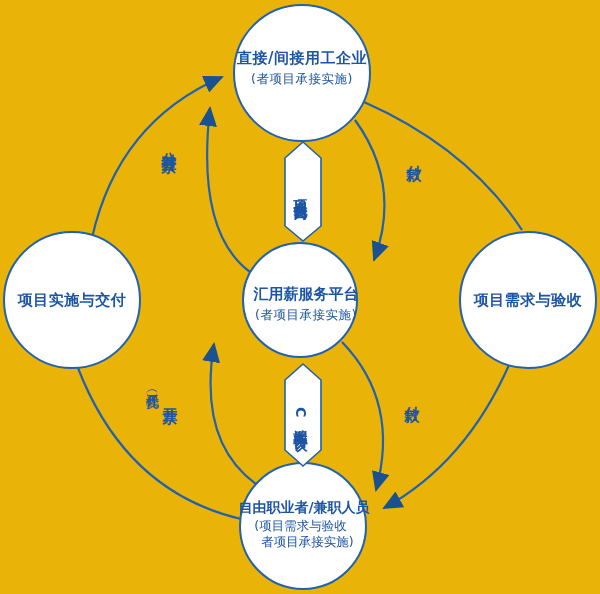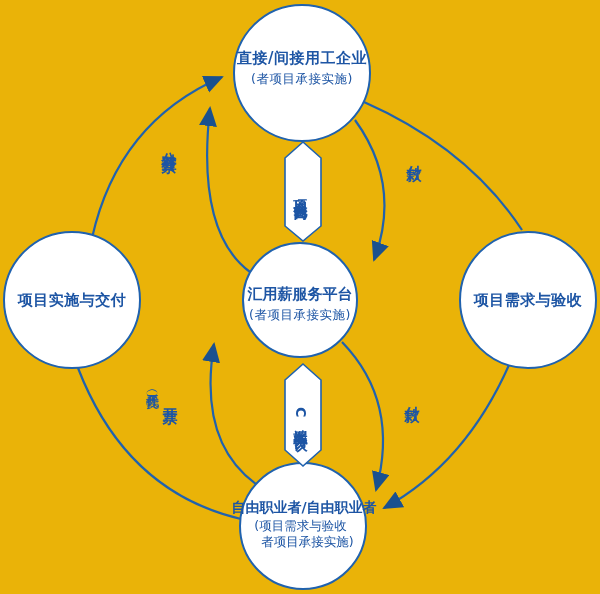--- a/index.html
+++ b/index.html
@@ -77,27 +77,27 @@
   </div>
 
   <div class="abs node-label" style="left:2px;top:291px;width:140px;">
     <div class="title">项目实施与交付</div>
   </div>
 
   <div class="abs node-label" style="left:453px;top:291px;width:150px;">
     <div class="title">项目需求与验收</div>
   </div>
 
-  <div class="abs node-label" style="left:225px;top:285px;width:150px;">
+  <div class="abs node-label" style="left:231px;top:285px;width:150px;">
     <div class="title-sm" style="font-size:15px;">汇用薪服务平台</div>
     <div class="subtitle">(者项目承接实施)</div>
   </div>
 
   <div class="abs node-label" style="left:222px;top:498px;width:164px;">
-    <div class="title-sm">自由职业者/自由职业者</div>
+    <div class="title-sm">自由职业者/兼职人员</div>
     <div class="subtitle-left">
       <div>(项目需求与验收</div>
       <div style="margin-left:7px;">者项目承接实施)</div>
     </div>
   </div>
 
   <div class="abs vtext banner-text" style="left:294px;top:147px;height:90px;">项目众包合同</div>
   <div class="abs vtext banner-text" style="left:294px;top:372px;height:90px;">C端服务协议</div>
 
   <div class="abs vtext edge-label" style="left:161px;top:140px;">公对公开票</div>

